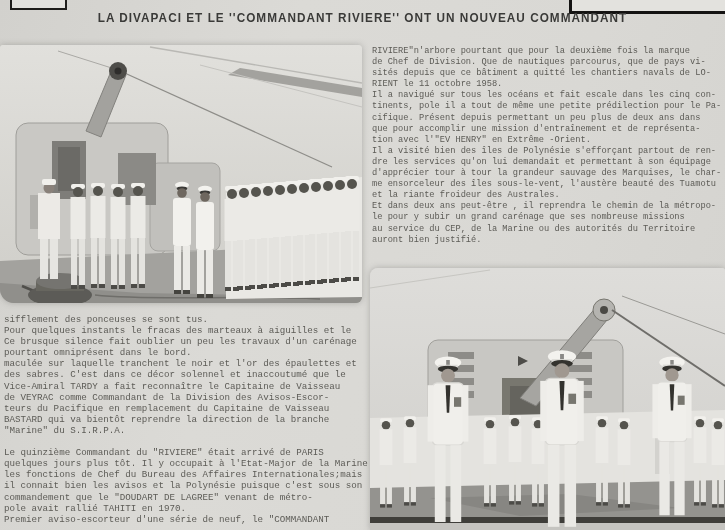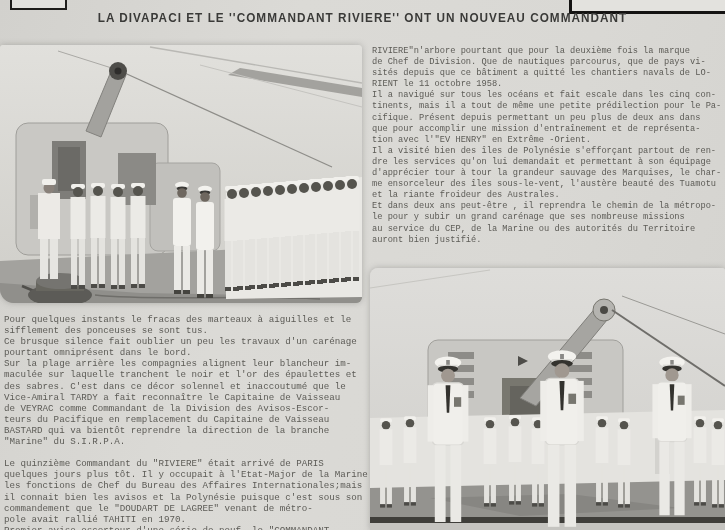--- a/index.html
+++ b/index.html
@@ -134,25 +134,24 @@
         <use href="#p1sf" x="304" y="144"></use>
           <use href="#p1sf" x="316" y="143"></use>
         <use href="#p1sf" x="328" y="142"></use>
           <use href="#p1sf" x="340" y="141"></use>
         <use href="#p1sf" x="352" y="140"></use>
       </g>
     </svg>
   </figure>
 
   <div class="col left">
+      <div class="tline">sifflement des ponceuses se sont tus.</div>
       <div class="tline">Pour quelques instants le fracas des marteaux à aiguilles et le</div>
-      <div class="tline">sifflement des ponceuses se sont tus.</div>
       <div class="tline">Ce brusque silence fait oublier un peu les travaux d'un carénage</div>
       <div class="tline">pourtant omniprésent dans le bord.</div>
-      <div class="tline">Sur la plage arrière les compagnies alignent leur blancheur im-</div>
       <div class="tline">maculée sur laquelle tranchent le noir et l'or des épaulettes et</div>
       <div class="tline">des sabres. C'est dans ce décor solennel et inaccoutumé que le</div>
       <div class="tline">Vice-Amiral TARDY a fait reconnaître le Capitaine de Vaisseau</div>
       <div class="tline">de VEYRAC comme Commandant de la Division des Avisos-Escor-</div>
       <div class="tline">teurs du Pacifique en remplacement du Capitaine de Vaisseau</div>
       <div class="tline">BASTARD qui va bientôt reprendre la direction de la branche</div>
       <div class="tline">"Marine" du S.I.R.P.A.</div>
       <div class="tline">&nbsp;</div>
       <div class="tline">Le quinzième Commandant du "RIVIERE" était arrivé de PARIS</div>
       <div class="tline">quelques jours plus tôt. Il y occupait à l'Etat-Major de la Marine</div>
@@ -162,21 +161,21 @@
       <div class="tline">pole avait rallié TAHITI en 1970.</div>
       <div class="tline">Premier aviso-escorteur d'une série de neuf, le "COMMANDANT</div>
     </div>
 
   <div class="col right">
       <div class="tline">RIVIERE"n'arbore pourtant que pour la deuxième fois la marque</div>
       <div class="tline">de Chef de Division. Que de nautiques parcourus, que de pays vi-</div>
       <div class="tline">sités depuis que ce bâtiment a quitté les chantiers navals de LO-</div>
       <div class="tline">RIENT le 11 octobre 1958.</div>
       <div class="tline">Il a navigué sur tous les océans et fait escale dans les cinq con-</div>
-      <div class="tline">tinents, mais il a tout de même une petite prédilection pour le Pa-</div>
+      <div class="tline">tinents, pole il a tout de même une petite prédilection pour le Pa-</div>
       <div class="tline">cifique. Présent depuis permettant un peu plus de deux ans dans</div>
       <div class="tline">que pour accomplir une mission d'entraînement et de représenta-</div>
       <div class="tline">tion avec l'"EV HENRY" en Extrême -Orient.</div>
       <div class="tline">Il a visité bien des îles de Polynésie s'efforçant partout de ren-</div>
       <div class="tline">dre les services qu'on lui demandait et permettant à son équipage</div>
       <div class="tline">d'apprécier tour à tour la grandeur sauvage des Marquises, le char-</div>
       <div class="tline">me ensorceleur des îles sous-le-vent, l'austère beauté des Tuamotu</div>
       <div class="tline">et la riante froideur des Australes.</div>
       <div class="tline">Et dans deux ans peut-être , il reprendra le chemin de la métropo-</div>
       <div class="tline">le pour y subir un grand carénage que ses nombreuse missions</div>

